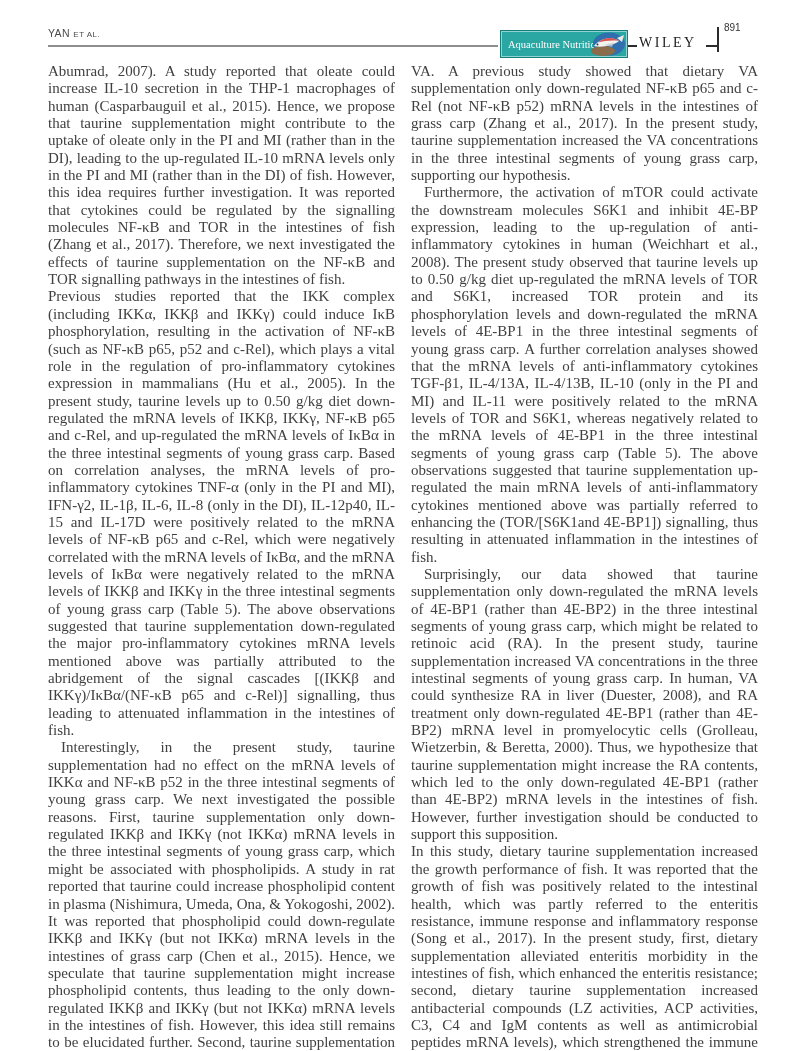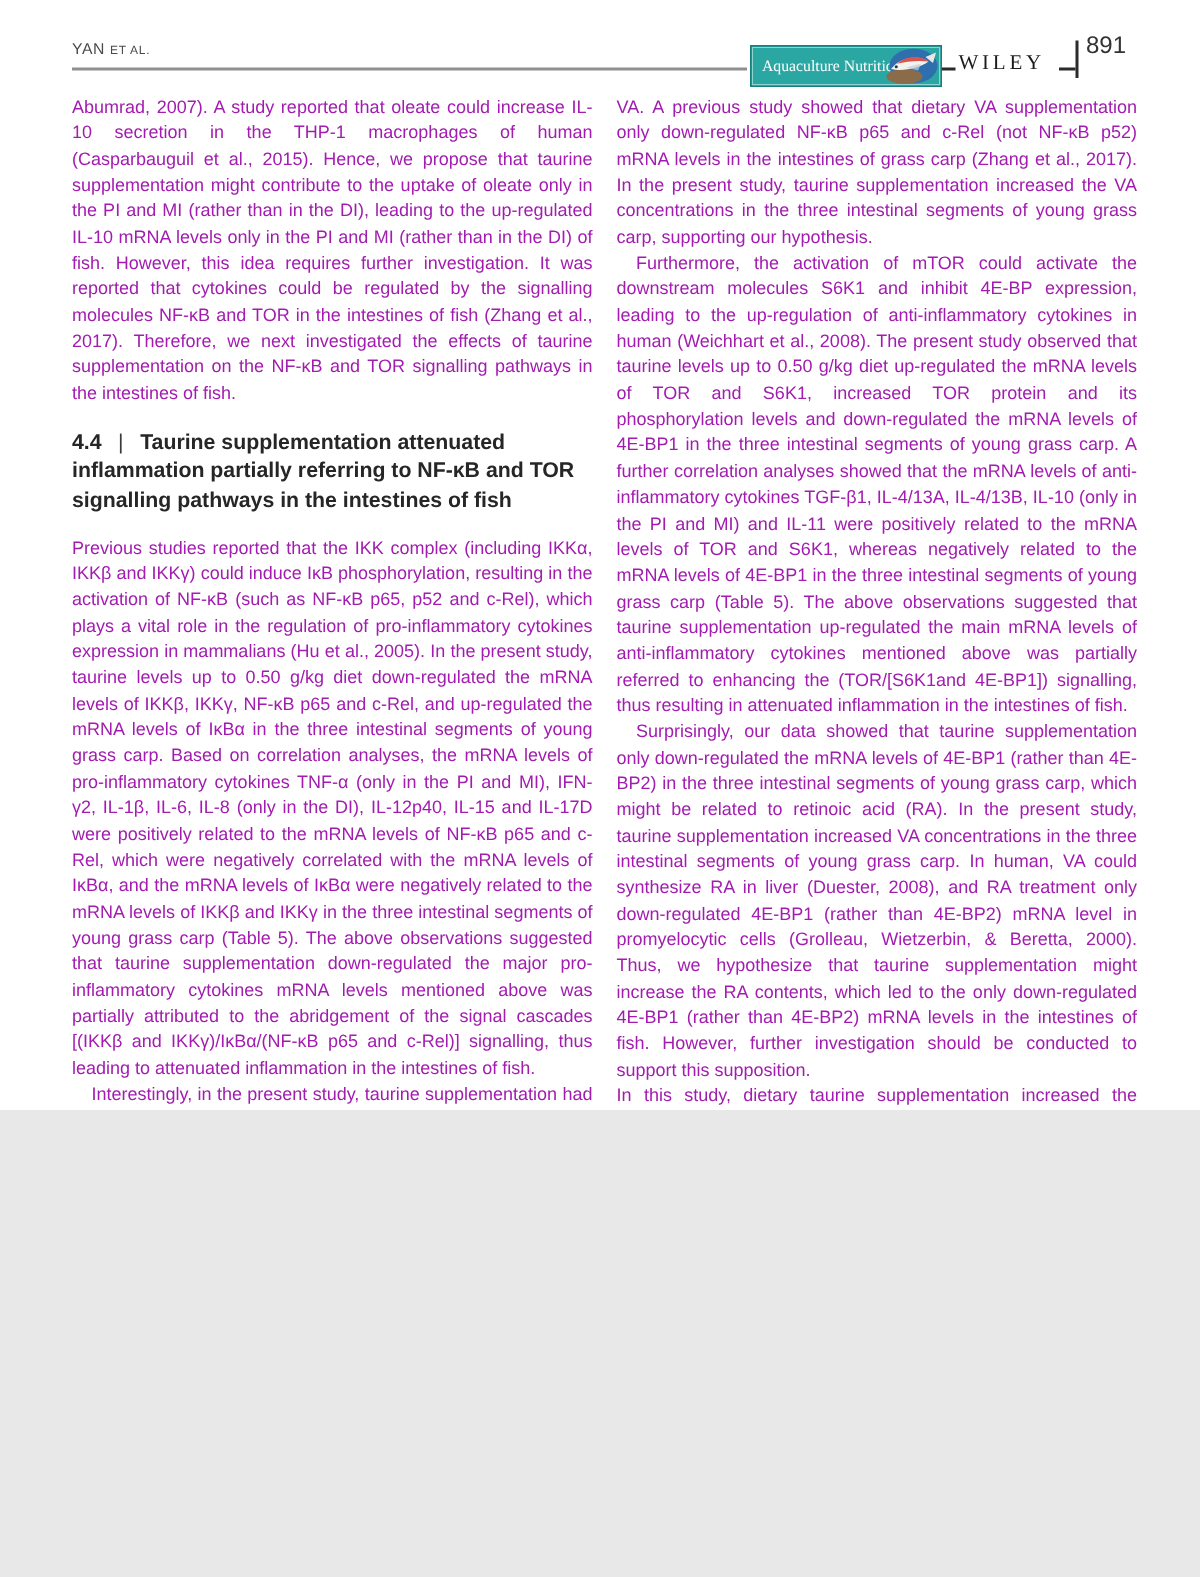--- a/index.html
+++ b/index.html
@@ -1,20 +1,20 @@
 <!DOCTYPE html>
 <html lang="en"><head>
 <meta charset="utf-8">
 <style>
   * { margin: 0; padding: 0; box-sizing: border-box; }
   html, body { background: #e8e8e8; }
   .page {
     position: relative;
     width: 800px;
-    height: 740px;
+    height: 1051px;
     background: #ffffff;
     font-family: "Liberation Sans", sans-serif;
     overflow: hidden;
   }
   
   .hdr-author {
     position: absolute; left: 48px; top: 27px;
     font-size: 10.5px; color: #4a4a4a; letter-spacing: 0.4px;
   }
   .hdr-author .etal { font-size: 8px; text-transform: uppercase; letter-spacing: 0.5px; }
@@ -38,31 +38,31 @@
   .hdr-dash1 { position: absolute; left: 628px; top: 45px; width: 9px; height: 2px; background: #2b2b2b; }
   .wiley {
     position: absolute; left: 639px; top: 35px;
     font-family: "Liberation Serif", serif;
     font-size: 14px; letter-spacing: 2.5px; color: #1c1c1c; font-weight: 500;
   }
   .hdr-dash2 { position: absolute; left: 706px; top: 45px; width: 11px; height: 2px; background: #2b2b2b; }
   .hdr-vline { position: absolute; left: 717px; top: 27px; width: 1.5px; height: 25px; background: #2b2b2b; }
   .pagenum {
     position: absolute; left: 724px; top: 22px;
-    font-size: 16px; color: #333333;
+    font-size: 10px; color: #333333;
   }
   
   .content {
     position: absolute; left: 48px; top: 63px; width: 710px;
     display: flex; gap: 16px;
   }
   .col { width: 347px; }
   .para {
-    font-size: 12px; line-height: 17.35px; color: #a21caf;
-    text-align: justify; hyphens: auto; -webkit-hyphens: auto;
+    font-size: 15px; line-height: 17.35px; color: #404040;
+    text-align: justify; hyphens: auto; font-family: Liberation Serif, serif; -webkit-hyphens: auto;
   }
   .para.indent { text-indent: 13px; }
   .sec-heading {
     font-size: 14.2px; line-height: 19.2px; font-weight: bold; color: #262626;
     text-align: left;
   }
   .sec-heading .sep { font-weight: normal; color: #3a3a3a; margin: 0 11px; }
   .lc-heading { margin: 15px 0 13px 0; }
   .rc-heading { margin: 17px 0 12px 0; }
 </style>
@@ -93,21 +93,20 @@
   <div class="wiley">WILEY</div>
   <div class="hdr-dash2"></div>
   <div class="hdr-vline"></div>
   <div class="pagenum">891</div>
 
   <div class="content">
 
     <div class="col">
       <p class="para">Abumrad, 2007). A study reported that oleate could increase IL-10 secretion in the THP-1 macrophages of human (Casparbauguil et al., 2015). Hence, we propose that taurine supplementation might contribute to the uptake of oleate only in the PI and MI (rather than in the DI), leading to the up-regulated IL-10 mRNA levels only in the PI and MI (rather than in the DI) of fish. However, this idea requires further investigation. It was reported that cytokines could be regulated by the signalling molecules NF-κB and TOR in the intestines of fish (Zhang et al., 2017). Therefore, we next investigated the effects of taurine supplementation on the NF-κB and TOR signalling pathways in the intestines of fish.</p>
 
-      <h2 class="sec-heading lc-heading"><span>4.4</span><span class="sep">|</span><span>Taurine supplementation attenuated inflammation partially referring to NF-κB and TOR signalling pathways in the intestines of fish</span></h2>
 
       <p class="para">Previous studies reported that the IKK complex (including IKKα, IKKβ and IKKγ) could induce IκB phosphorylation, resulting in the activation of NF-κB (such as NF-κB p65, p52 and c-Rel), which plays a vital role in the regulation of pro-inflammatory cytokines expression in mammalians (Hu et al., 2005). In the present study, taurine levels up to 0.50 g/kg diet down-regulated the mRNA levels of IKKβ, IKKγ, NF-κB p65 and c-Rel, and up-regulated the mRNA levels of IκBα in the three intestinal segments of young grass carp. Based on correlation analyses, the mRNA levels of pro-inflammatory cytokines TNF-α (only in the PI and MI), IFN-γ2, IL-1β, IL-6, IL-8 (only in the DI), IL-12p40, IL-15 and IL-17D were positively related to the mRNA levels of NF-κB p65 and c-Rel, which were negatively correlated with the mRNA levels of IκBα, and the mRNA levels of IκBα were negatively related to the mRNA levels of IKKβ and IKKγ in the three intestinal segments of young grass carp (Table 5). The above observations suggested that taurine supplementation down-regulated the major pro-inflammatory cytokines mRNA levels mentioned above was partially attributed to the abridgement of the signal cascades [(IKKβ and IKKγ)/IκBα/(NF-κB p65 and c-Rel)] signalling, thus leading to attenuated inflammation in the intestines of fish.</p>
       <p class="para indent">Interestingly, in the present study, taurine supplementation had no effect on the mRNA levels of IKKα and NF-κB p52 in the three intestinal segments of young grass carp. We next investigated the possible reasons. First, taurine supplementation only down-regulated IKKβ and IKKγ (not IKKα) mRNA levels in the three intestinal segments of young grass carp, which might be associated with phospholipids. A study in rat reported that taurine could increase phospholipid content in plasma (Nishimura, Umeda, Ona, &amp; Yokogoshi, 2002). It was reported that phospholipid could down-regulate IKKβ and IKKγ (but not IKKα) mRNA levels in the intestines of grass carp (Chen et al., 2015). Hence, we speculate that taurine supplementation might increase phospholipid contents, thus leading to the only down-regulated IKKβ and IKKγ (but not IKKα) mRNA levels in the intestines of fish. However, this idea still remains to be elucidated further. Second, taurine supplementation only down-regulated NF-κB p65 and c-Rel (rather than NF-κB p52) mRNA levels in the three intestinal segments of young grass carp, which might be related to</p>
     </div>
 
     <div class="col">
       <p class="para">VA. A previous study showed that dietary VA supplementation only down-regulated NF-κB p65 and c-Rel (not NF-κB p52) mRNA levels in the intestines of grass carp (Zhang et al., 2017). In the present study, taurine supplementation increased the VA concentrations in the three intestinal segments of young grass carp, supporting our hypothesis.</p>
       <p class="para indent">Furthermore, the activation of mTOR could activate the downstream molecules S6K1 and inhibit 4E-BP expression, leading to the up-regulation of anti-inflammatory cytokines in human (Weichhart et al., 2008). The present study observed that taurine levels up to 0.50 g/kg diet up-regulated the mRNA levels of TOR and S6K1, increased TOR protein and its phosphorylation levels and down-regulated the mRNA levels of 4E-BP1 in the three intestinal segments of young grass carp. A further correlation analyses showed that the mRNA levels of anti-inflammatory cytokines TGF-β1, IL-4/13A, IL-4/13B, IL-10 (only in the PI and MI) and IL-11 were positively related to the mRNA levels of TOR and S6K1, whereas negatively related to the mRNA levels of 4E-BP1 in the three intestinal segments of young grass carp (Table 5). The above observations suggested that taurine supplementation up-regulated the main mRNA levels of anti-inflammatory cytokines mentioned above was partially referred to enhancing the (TOR/[S6K1and 4E-BP1]) signalling, thus resulting in attenuated inflammation in the intestines of fish.</p>
       <p class="para indent">Surprisingly, our data showed that taurine supplementation only down-regulated the mRNA levels of 4E-BP1 (rather than 4E-BP2) in the three intestinal segments of young grass carp, which might be related to retinoic acid (RA). In the present study, taurine supplementation increased VA concentrations in the three intestinal segments of young grass carp. In human, VA could synthesize RA in liver (Duester, 2008), and RA treatment only down-regulated 4E-BP1 (rather than 4E-BP2) mRNA level in promyelocytic cells (Grolleau, Wietzerbin, &amp; Beretta, 2000). Thus, we hypothesize that taurine supplementation might increase the RA contents, which led to the only down-regulated 4E-BP1 (rather than 4E-BP2) mRNA levels in the intestines of fish. However, further investigation should be conducted to support this supposition.</p>
 

